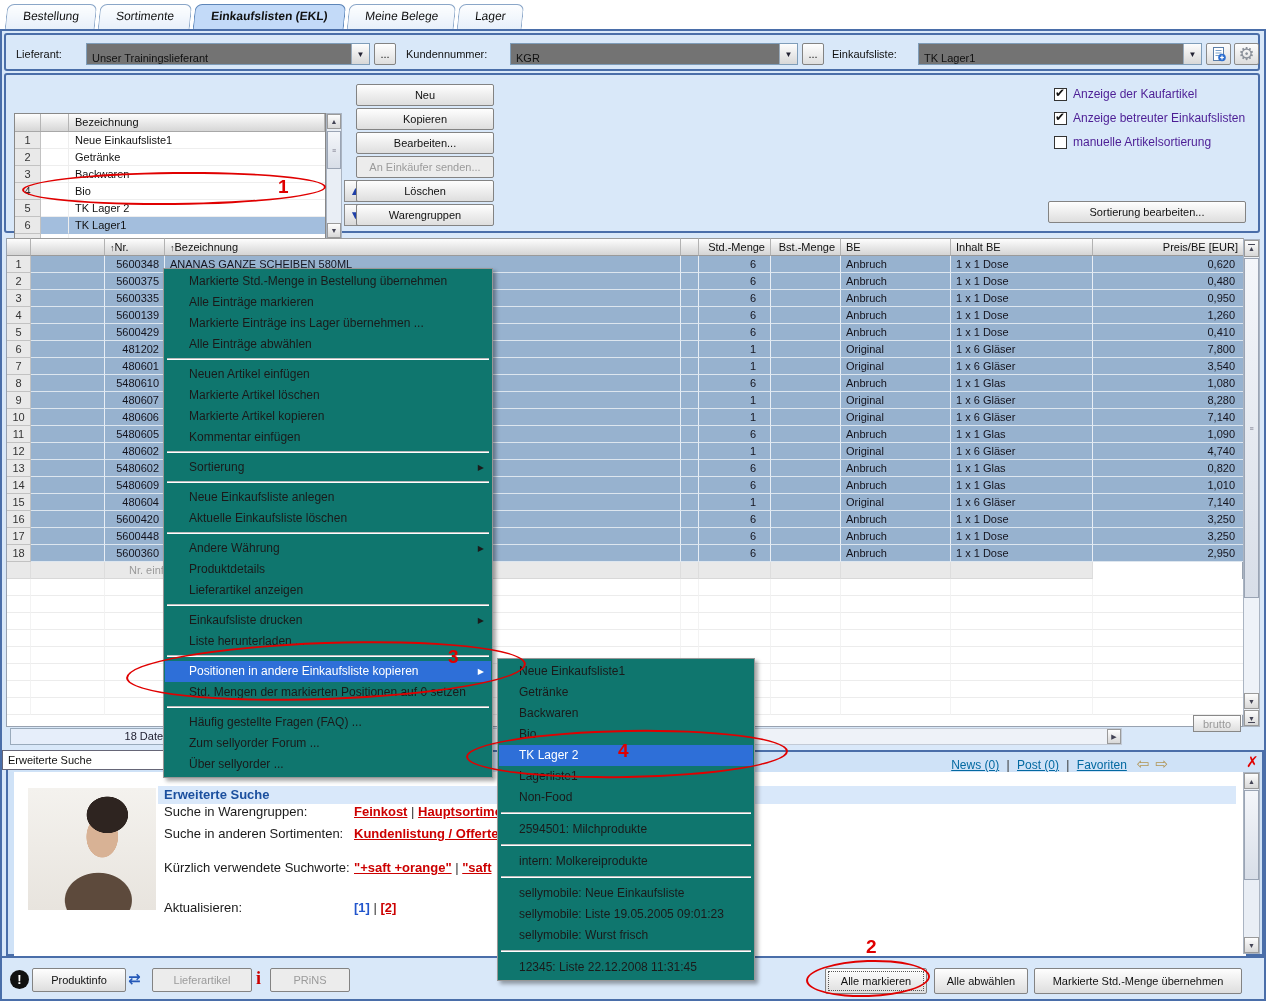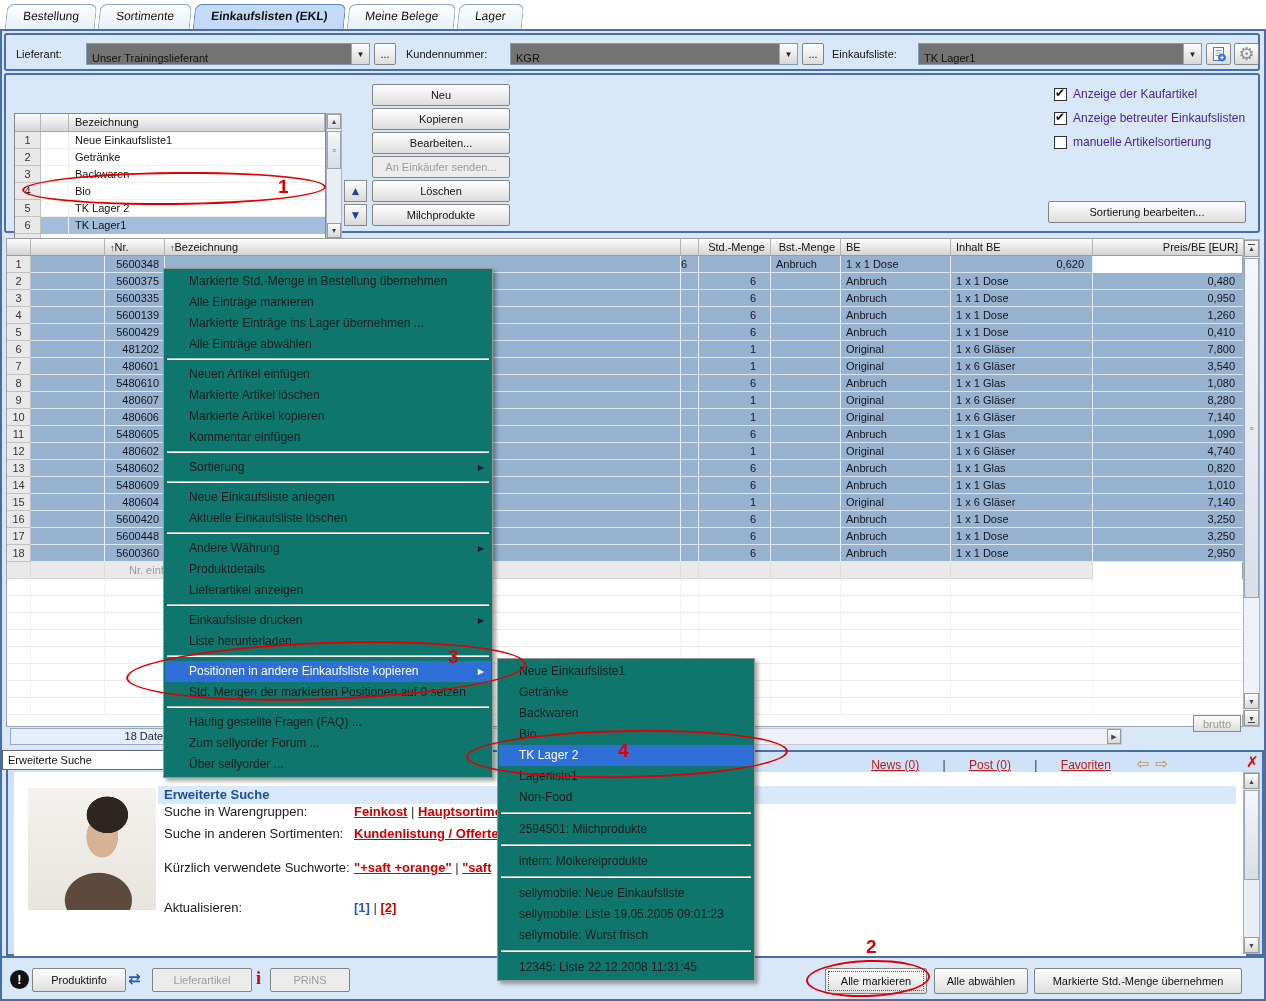--- a/index.html
+++ b/index.html
@@ -33,21 +33,21 @@
   .lrow{display:grid;grid-template-columns:26px 28px 1fr;height:17px;line-height:16px;}
   .lnum{background:#e9e9e9;border-right:1px solid #c2c2c2;border-bottom:1px solid #c2c2c2;text-align:center;color:#333;}
   .lgap{border-right:1px solid #eee;border-bottom:1px solid #eee;}
   .lname{padding-left:6px;border-bottom:1px solid #eee;white-space:nowrap;}
   .lrow.lsel .lgap,.lrow.lsel .lname{background:#a3bedd;border-bottom-color:#a3bedd;}
   .vscroll{position:absolute;background:#e9eef5;border:1px solid #aab4c2;}
   .sbtn{background:linear-gradient(#fdfdfd,#d8d8d8);border:1px solid #9a9a9a;font-size:7px;color:#445;display:flex;align-items:center;justify-content:center;}
   .thumb{background:linear-gradient(#f4f6fa,#d8dee8);border:1px solid #9aa4b4;display:flex;align-items:center;justify-content:center;font-size:7px;color:#778;}
   #listcount{position:absolute;left:12px;top:210px;width:190px;height:15px;border:1px solid #9ab;background:#e6eefa;text-align:center;line-height:14px;color:#223;}
   .updownbtn{position:absolute;left:342px;width:23px;height:22px;background:linear-gradient(#fdfdfd,#d8d8d8);border:1px solid #8a8a8a;color:#1f3fa8;font-size:12px;display:flex;align-items:center;justify-content:center;}
-  #list-buttons{position:absolute;left:370px;top:82px;width:110px;}
+  #list-buttons{position:absolute;left:354px;top:82px;width:110px;}
   #list-buttons .wbtn{width:138px;height:22px;margin-bottom:2px;}
   .cbrow{display:flex;align-items:center;margin-bottom:10px;}
   .cb{width:13px;height:13px;background:#fff;border:1px solid #333;position:relative;flex:0 0 13px;}
   .cb.checked::after{content:"✔";position:absolute;left:0px;top:-3px;font-size:12px;font-weight:bold;color:#111;}
   .cblabel{padding-left:6px;font-size:12px;color:#4c1d95;}
 
   
   #tablewrap{position:absolute;left:4px;top:238px;width:1237px;height:489px;background:#fff;border:1px solid #98a2b0;border-top:none;}
   .tgrid{display:grid;grid-template-columns:24px 74px 60px 516px 18px 72px 70px 110px 142px 151px;}
   #thead{height:18px;}
@@ -70,21 +70,21 @@
   #tstatus{position:absolute;left:8px;top:728px;width:300px;height:17px;border:1px solid #9ab;background:#e6eefa;text-align:center;line-height:15px;color:#223;}
   #htrack2{position:absolute;left:310px;top:728px;width:810px;height:17px;border:1px solid #c2cad6;background:#eef2f8;}
   .nb{position:absolute;top:729px;height:17px;font-size:11px;color:#9a9a9a;display:flex;align-items:center;justify-content:center;margin-top:22px;}
   #netto{left:1140px;width:48px;border:1px solid #9aa;background:#eef4fb;}
   #brutto{left:1191px;width:48px;background:linear-gradient(#fefefe,#dedede);border:1px solid #888;}
 
   
   #searchpanel{position:absolute;left:4px;top:750px;width:1258px;height:206px;border:2px solid #4a6ea9;background:#cfe2f7;}
   #searchcombo{position:absolute;left:0px;top:750px;width:163px;height:20px;background:#fff;border:1px solid #667;line-height:18px;padding-left:5px;font-size:11px;color:#111;}
   #navlinks{position:absolute;left:700px;top:753px;width:460px;text-align:right;font-size:12px;white-space:nowrap;}
-  .navlink{color:#b91c1c;text-decoration:underline;margin:0 20px;}
+  .navlink{color:#0369a1;text-decoration:underline;margin:0 4px;}
   .navsep{color:#333;}
   .navarrow{font-size:15px;color:#b09454;margin-left:6px;}
   #closeX{position:absolute;left:1238px;top:751px;font-size:15px;font-weight:bold;color:#e00000;}
   #searchcontent{position:absolute;left:6px;top:770px;width:1232px;height:184px;background:#fff;}
   #photo{position:absolute;left:14px;top:16px;width:128px;height:122px;background:
     radial-gradient(ellipse 34px 30px at 62% 22%, #2e2420 0 60%, transparent 62%),
     radial-gradient(ellipse 26px 34px at 58% 40%, #d8b295 0 60%, transparent 62%),
     radial-gradient(ellipse 55px 45px at 55% 92%, #5d4a3c 0 60%, transparent 62%),
     linear-gradient(#f4f2ee,#e8e4de);}
   #stitlebar{position:absolute;left:144px;top:14px;width:1078px;height:18px;background:#d9e8fa;}
@@ -236,21 +236,21 @@
     <div class="updownbtn" style="top:173px;">
         <span>▼</span>
       </div>
 
     <div id="list-buttons" style="top:53px;">
         <div class="btn wbtn">Neu</div>
         <div class="btn wbtn">Kopieren</div>
         <div class="btn wbtn">Bearbeiten...</div>
         <div class="btn wbtn disabled">An Einkäufer senden...</div>
         <div class="btn wbtn">Löschen</div>
-        <div class="btn wbtn">Milchprodukte</div>
+        <div class="btn wbtn">Warengruppen</div>
       </div>
 
     <div id="display-options" style="position:absolute;left:1052px;top:56px;width:200px;">
         <div class="cbrow">
           <div class="cb checked"></div>
           <div class="cblabel">Anzeige der Kaufartikel</div>
         </div>
         <div class="cbrow">
           <div class="cb checked"></div>
           <div class="cblabel">Anzeige betreuter Einkaufslisten</div>
@@ -273,20 +273,21 @@
         <div class="r">Bst.-Menge</div>
         <div>BE</div>
         <div>Inhalt BE</div>
         <div class="r">Preis/BE [EUR]</div>
       </div>
       <div id="tbody">
           <div class="tgrid trow sel">
             <div class="tnum">1</div>
             <div></div>
             <div class="tr-r" style="padding-right: 5px;">5600348</div>
+            <div class="tr-l">ANANAS GANZE SCHEIBEN 580ML</div>
             <div></div>
             <div class="tr-r" style="padding-right: 14px;">6</div>
             <div class="tr-r"></div>
             <div class="tr-l">Anbruch</div>
             <div class="tr-l">1 x 1 Dose</div>
             <div class="tr-r">0,620</div>
           </div>
           <div class="tgrid trow sel">
             <div class="tnum">2</div>
             <div></div>

